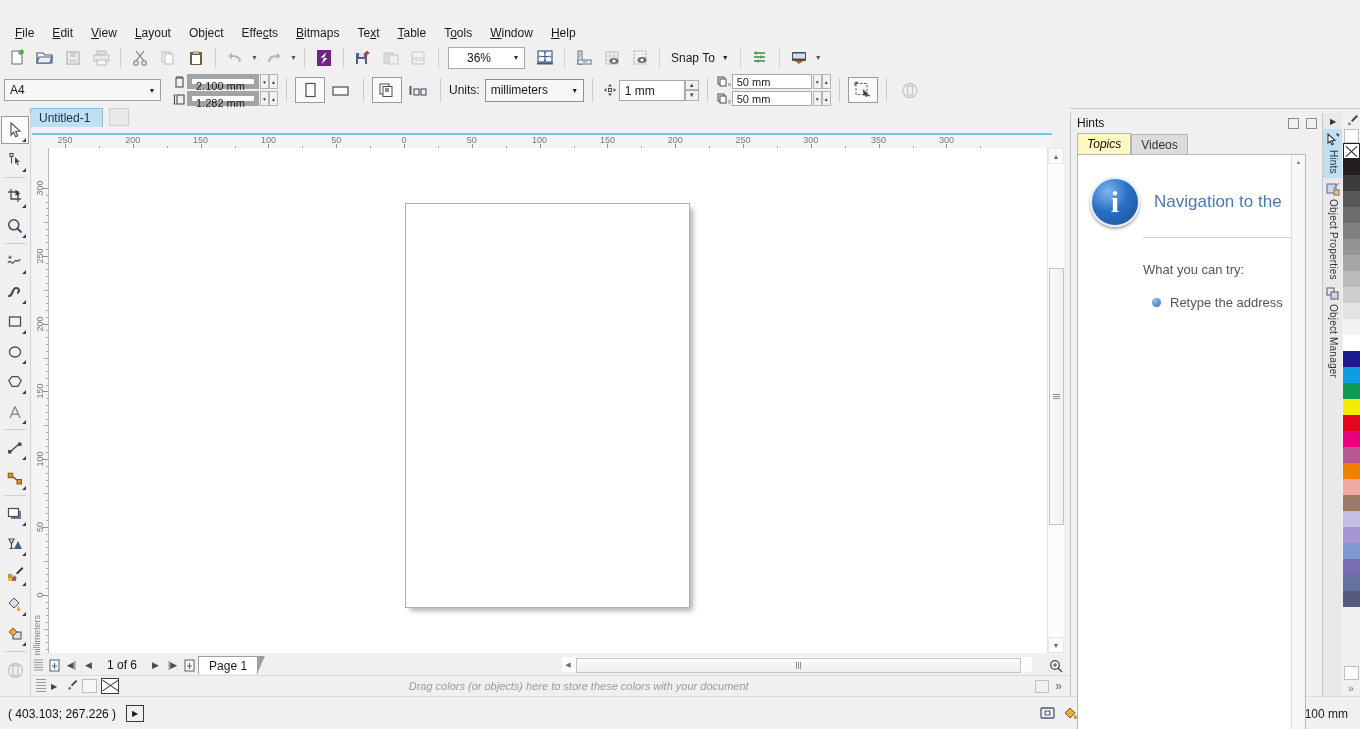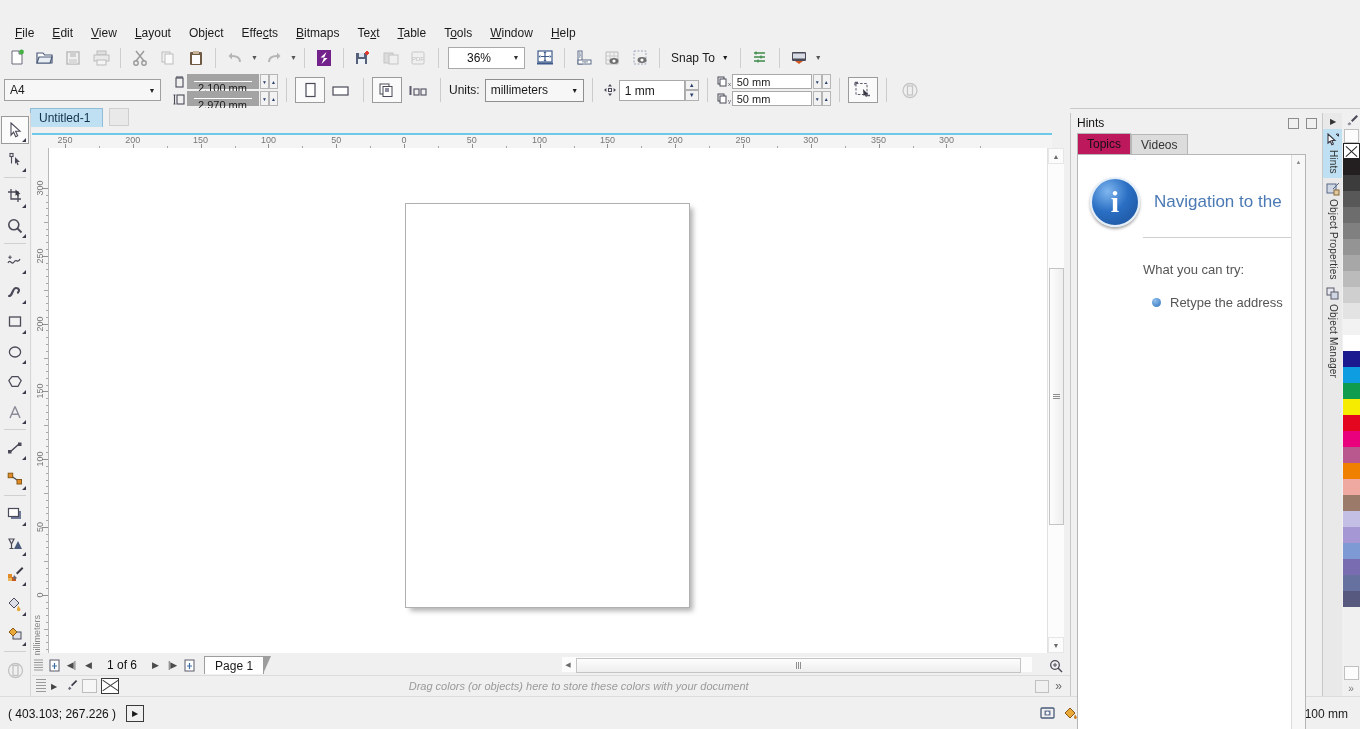--- a/index.html
+++ b/index.html
@@ -50,21 +50,21 @@
   .prop-bar{position:absolute;left:0;top:72px;width:1360px;height:36px;background:#f0f0f0;
             border-bottom:1px solid #c9c9c9;display:flex;align-items:center;padding-left:4px;}
   .paper-combo{width:155px;height:20px;background:#f7f7f7;border:1px solid #a0a0a0;
                display:flex;align-items:center;}
   .paper-combo .val{flex:1;padding-left:5px;font-size:12px;}
   .paper-combo .arrow{width:16px;text-align:center;font-size:7px;color:#222;}
 
   .dim-group{display:flex;flex-direction:column;gap:2px;margin-left:10px;}
   .dim-row{display:flex;align-items:center;height:15px;}
   .dim-ico{width:16px;height:14px;display:flex;align-items:center;justify-content:center;}
-  .dim-field{width:72px;height:15px;background:#fff;border:7px solid #a3a3a3;
+  .dim-field{width:72px;height:15px;background:#fff;border:5px solid #a3a3a3;
              font-size:11px;padding-left:4px;line-height:15px;box-sizing:border-box;}
   .spin{width:9px;height:15px;display:flex;flex-direction:column;margin-left:1px;}
   .spin span{flex:1;border:1px solid #b5b5b5;background:#f2f2f2;font-size:5px;
              display:flex;align-items:center;justify-content:center;color:#2a3f6b;}
   .spin2{width:9px;height:15px;display:flex;flex-direction:column;}
   .spin2 span{flex:1;border:1px solid #b5b5b5;background:#f2f2f2;font-size:5px;
               display:flex;align-items:center;justify-content:center;color:#2a3f6b;}
   .pb-sep{width:1px;height:24px;background:#cccccc;margin:0 8px;}
   .pb-btn{width:28px;height:24px;display:flex;align-items:center;justify-content:center;
           border:1px solid transparent;}
@@ -141,21 +141,21 @@
   .grip-h{width:6px;height:7px;background:
           repeating-linear-gradient(to right,#8f8f8f 0 1px,transparent 1px 2px);}
 
   
   .pagebar{position:absolute;left:32px;top:655px;width:530px;height:20px;background:#f0f0f0;
            display:flex;align-items:center;}
   .pg-btn{width:17px;height:18px;display:flex;align-items:center;justify-content:center;
           font-size:9px;color:#4b4b4b;}
   .pg-count{font-size:12px;color:#111;padding:0 10px;}
   .pg-tab{height:17px;border:1px solid #9d9d9d;border-bottom:none;background:#fff;
-          padding:0 10px;display:flex;align-items:center;font-size:12px;margin-left:6px;
+          padding:0 10px;display:flex;align-items:center;font-size:12px;
           position:relative;}
   .pg-tab:after{content:"";position:absolute;right:-8px;top:-1px;width:0;height:0;
                 border-left:8px solid #9d9d9d;border-bottom:18px solid transparent;}
 
   
   .docstrip{position:absolute;left:32px;top:675px;width:1038px;height:20px;background:#f0f0f0;
             border-top:1px solid #dcdcdc;display:flex;align-items:center;}
   .ds-dots{width:10px;height:14px;background:
            repeating-linear-gradient(to bottom,#9a9a9a 0 1px,transparent 1px 3px);margin-left:4px;}
   .ds-hint{flex:1;text-align:center;font-size:11px;font-style:italic;color:#9a9a9a;}
@@ -177,21 +177,21 @@
   
   .hints{position:absolute;left:1070px;top:113px;width:252px;height:583px;background:#f0f0f0;
          border-left:1px solid #c8c8c8;}
   .hints-title{height:20px;display:flex;align-items:center;padding-left:6px;font-size:12px;
                color:#111;}
   .hints-ctl{margin-left:auto;display:flex;align-items:center;padding-right:6px;gap:7px;}
   .mini-sq{width:9px;height:9px;border:1px solid #8c8c8c;}
   .tabs{display:flex;align-items:flex-end;height:21px;padding-left:6px;}
   .tab{height:19px;padding:0 9px;display:flex;align-items:center;font-size:12px;
        border:1px solid #b6b6b6;border-bottom:none;background:#dcdcdc;color:#333;}
-  .tab.active{background:#be185d;height:20px;color:#111;}
+  .tab.active{background:#fef9c3;height:20px;color:#111;font-style:italic;}
   .hints-body{position:absolute;left:6px;top:41px;width:229px;height:594px;background:#fff;
               border:1px solid #b6b6b6;box-sizing:border-box;overflow:hidden;}
   .hint-head{display:flex;align-items:center;padding:22px 0 0 12px;}
   .info-ball{width:46px;height:46px;border-radius:50%;flex:none;
              background:radial-gradient(circle at 34% 27%,#7fb6ee 0%,#2a6fc4 45%,#1b4f96 100%);
              border:2px solid #e4eef9;box-shadow:0 2px 3px rgba(0,0,0,.35);
              display:flex;align-items:center;justify-content:center;
              color:#fff;font-family:"Liberation Serif",serif;font-weight:bold;font-size:30px;}
   .hint-title{font-size:17px;color:#4a79b4;margin-left:14px;white-space:nowrap;}
   .hint-rule{margin:10px 12px 0 65px;border-top:1px solid #cfcfcf;}
@@ -422,21 +422,21 @@
             <span>▲</span>
           </div>
       </div>
       <div class="dim-row">
         <div class="dim-ico">
           <svg width="12" height="12" viewBox="0 0 12 12">
               <rect x="4" y="2" width="7" height="9" fill="none" stroke="#4a4a58" stroke-width="1.1"></rect>
               <path d="M1.5 2v9M0.5 2h2M0.5 11h2" stroke="#4a4a58" stroke-width="1.1"></path>
             </svg>
         </div>
-        <div class="dim-field">2.970 mm</div>
+        <div class="dim-field">1.282 mm</div>
         <div class="spin">
             <span>▼</span>
           </div>
         <div class="spin2">
             <span>▲</span>
           </div>
       </div>
     </div>
 
     <div class="pb-sep"></div>

